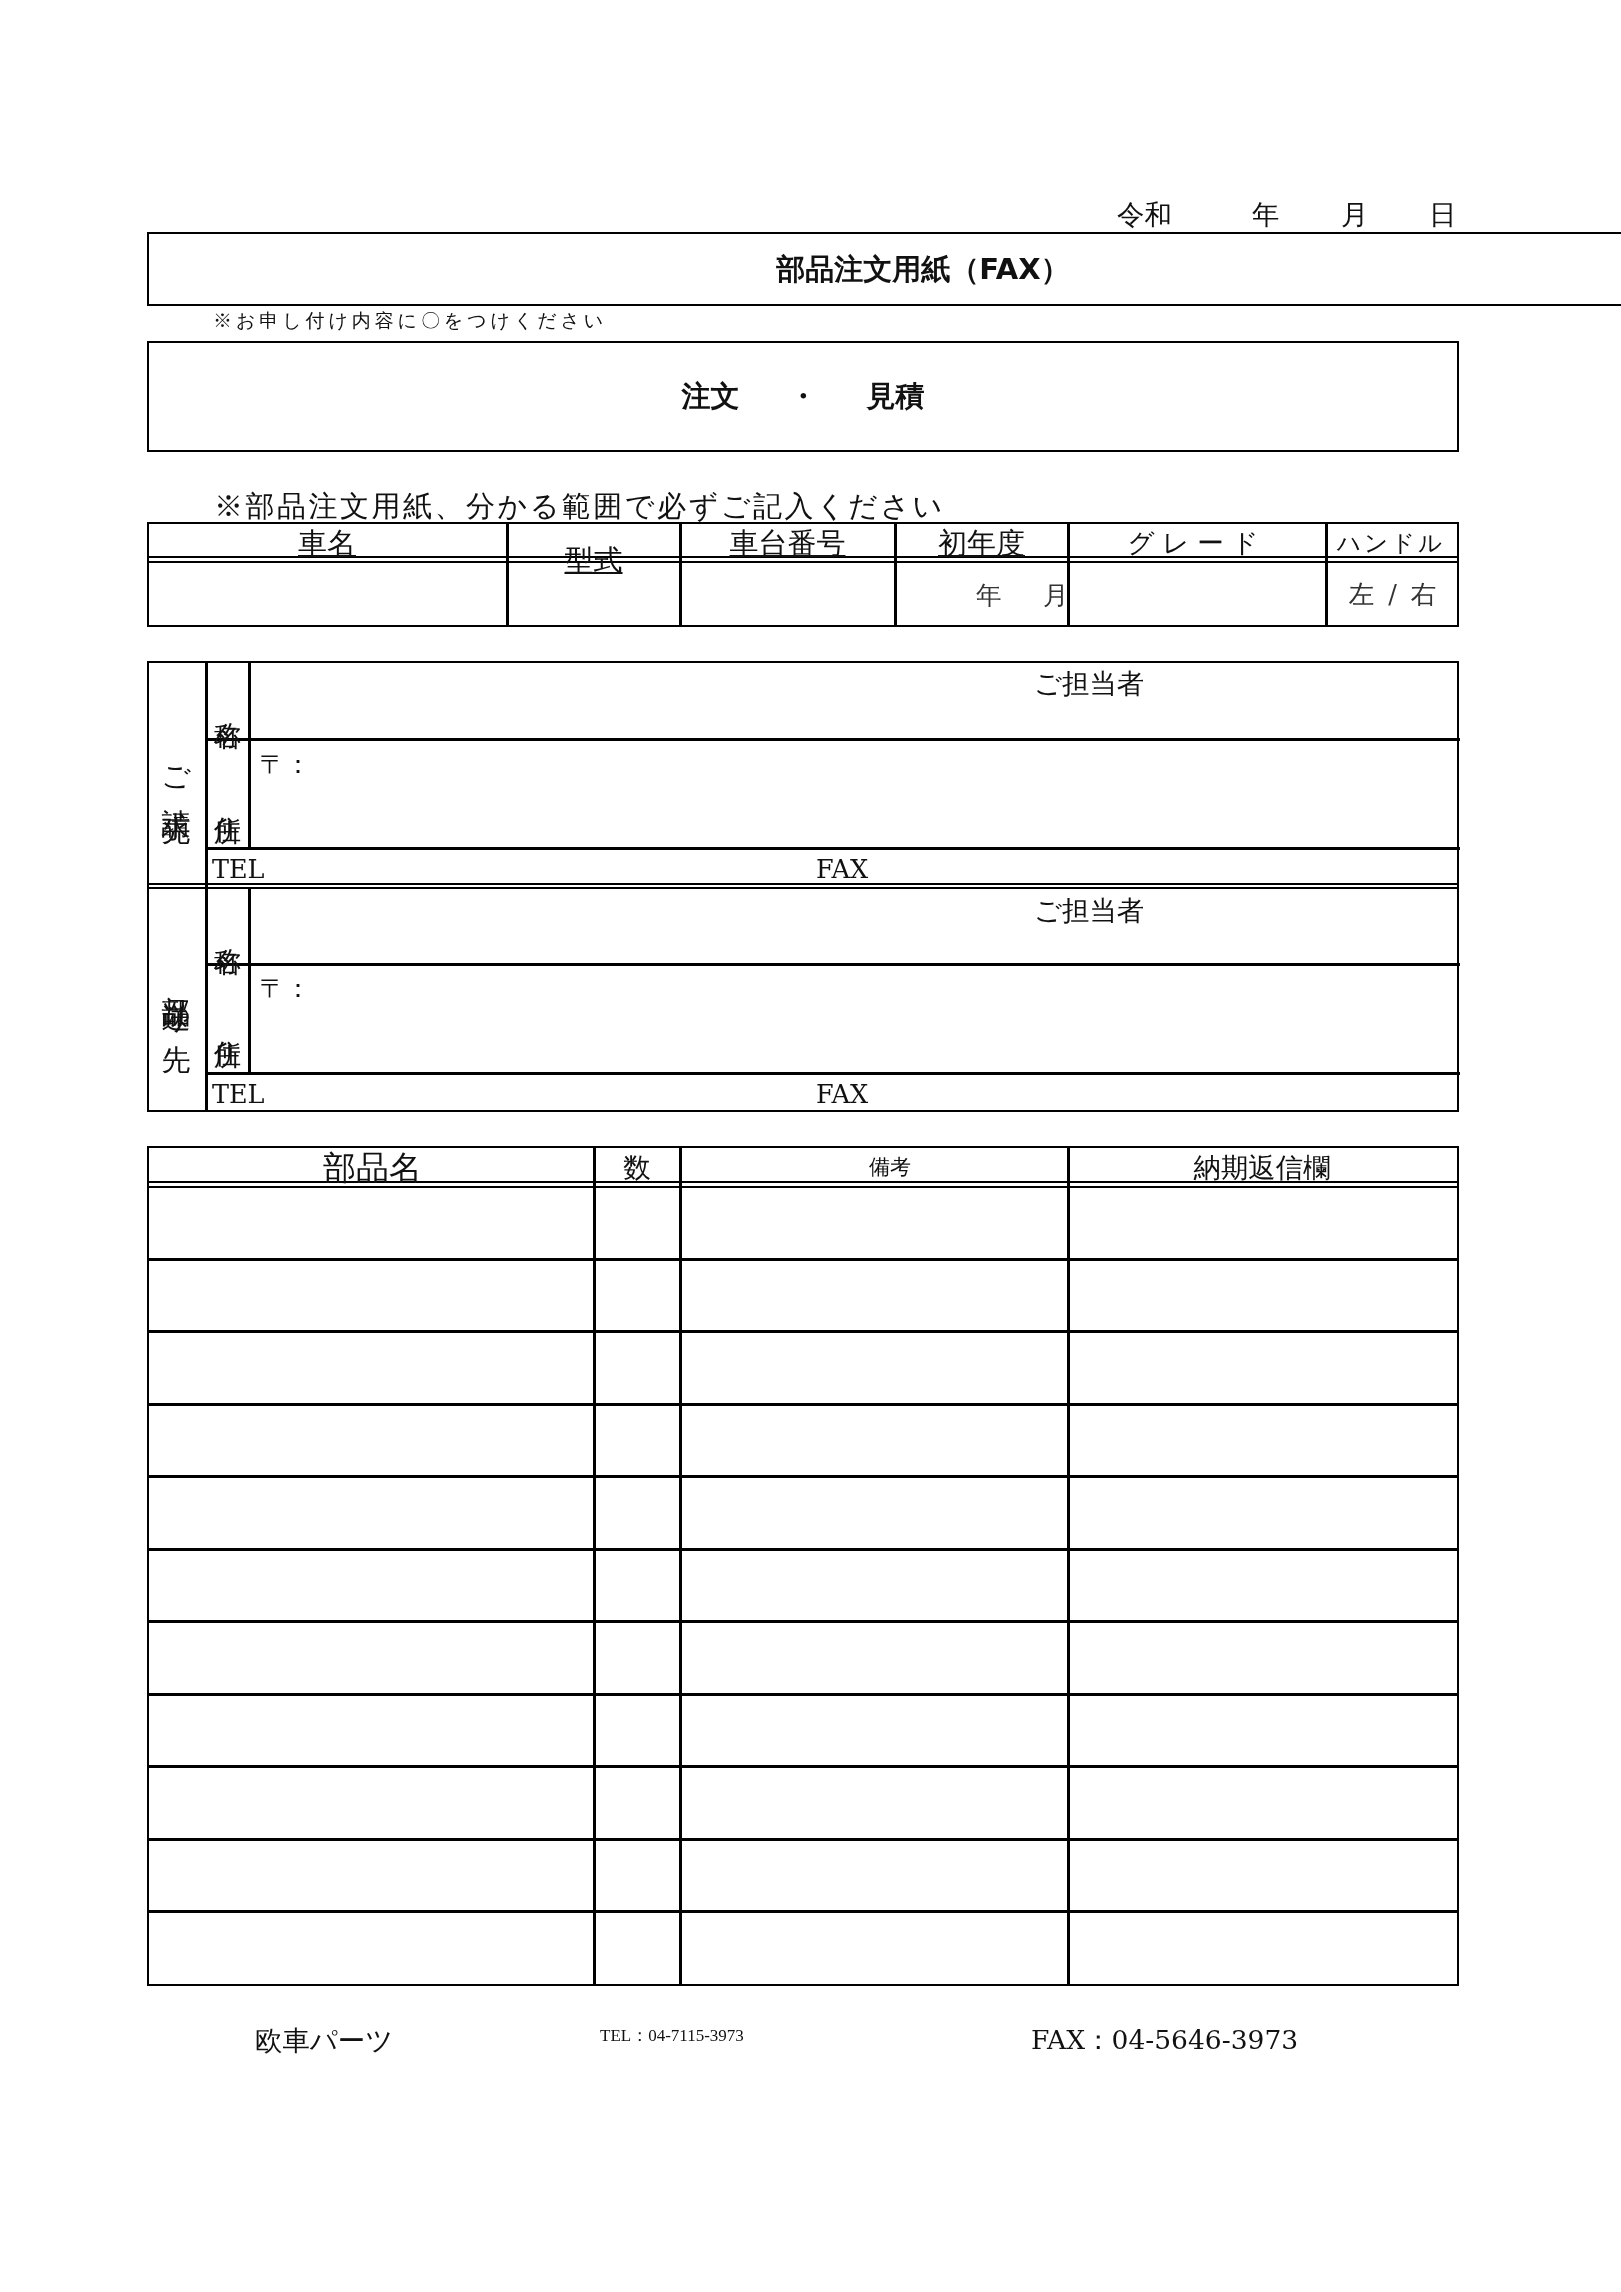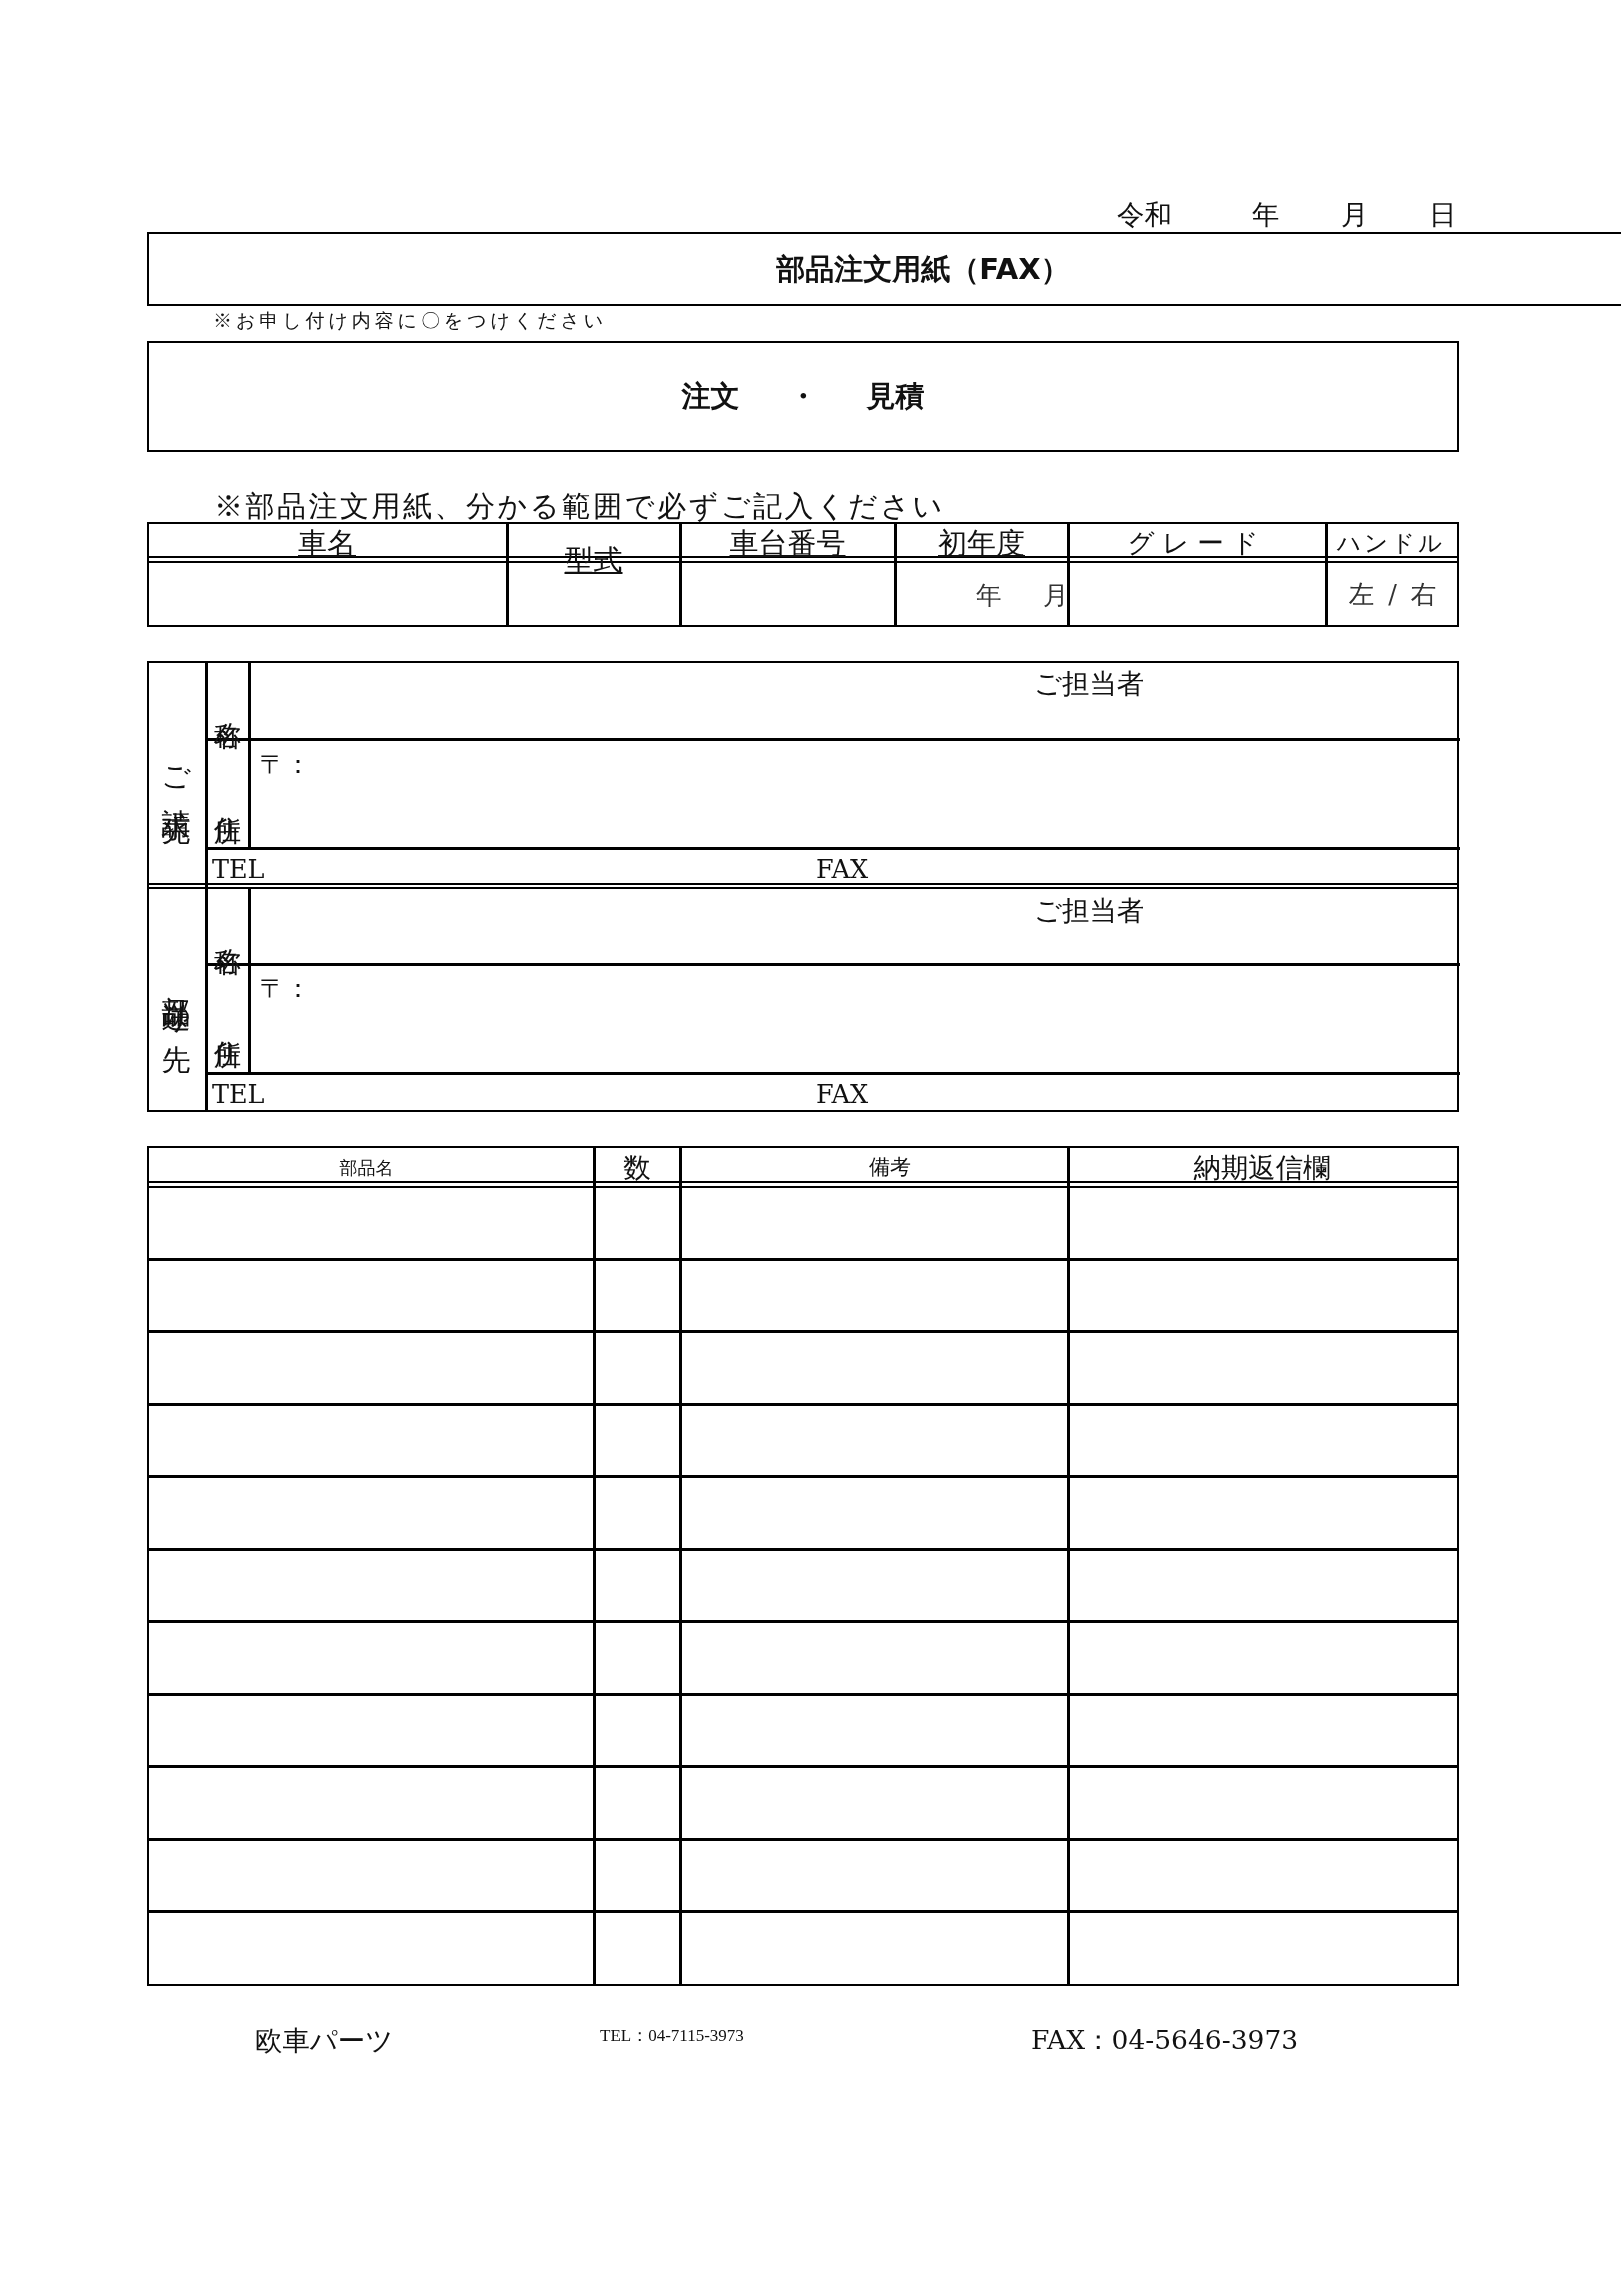--- a/index.html
+++ b/index.html
@@ -126,21 +126,21 @@
   <span class="abs txt small" style="left:608px;top:6.9px;">FAX</span>
 </div>
 
 <div class="box" style="left:147px;top:1146px;width:1312px;height:840px;"></div>
 <div class="thin-h" style="left:147px;top:1181px;width:1312px;"></div>
 <div class="thin-h" style="left:147px;top:1186px;width:1312px;"></div>
 <div class="vline" style="left:593px;top:1146px;height:840px;"></div>
 <div class="vline" style="left:679px;top:1146px;height:840px;"></div>
 <div class="vline" style="left:1067px;top:1146px;height:840px;"></div>
 
-<div class="abs center txt hdr" style="left:143px;top:1151px;width:447px;height:33px;font-size:18px;">部品名</div>
+<div class="abs center txt hdr" style="left:149px;top:1151px;width:447px;height:33px;font-size:33px;">部品名</div>
 <div class="abs center txt hdr" style="left:594px;top:1151px;width:86px;height:33px;font-size:27.4px;">数</div>
 <div class="abs center txt hdr" style="left:696px;top:1151px;width:388px;height:33px;font-size:21px;">備考</div>
 <div class="abs center txt hdr" style="left:1068px;top:1151px;width:388px;height:33px;font-size:27.4px;">納期返信欄</div>
 
 <div class="hline" style="left:147px;top:1258px;width:1312px;"></div>
 <div class="hline" style="left:147px;top:1330px;width:1312px;"></div>
 <div class="hline" style="left:147px;top:1403px;width:1312px;"></div>
 <div class="hline" style="left:147px;top:1475px;width:1312px;"></div>
 <div class="hline" style="left:147px;top:1548px;width:1312px;"></div>
 <div class="hline" style="left:147px;top:1620px;width:1312px;"></div>

